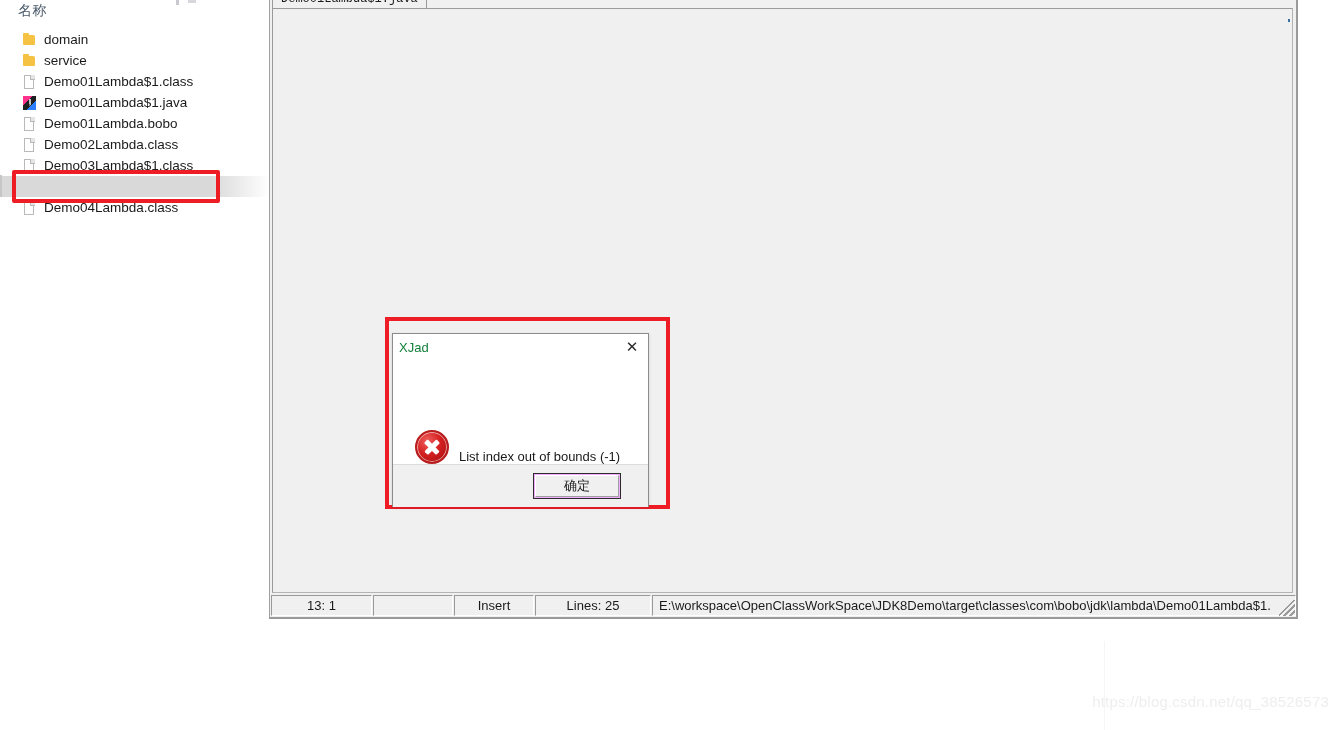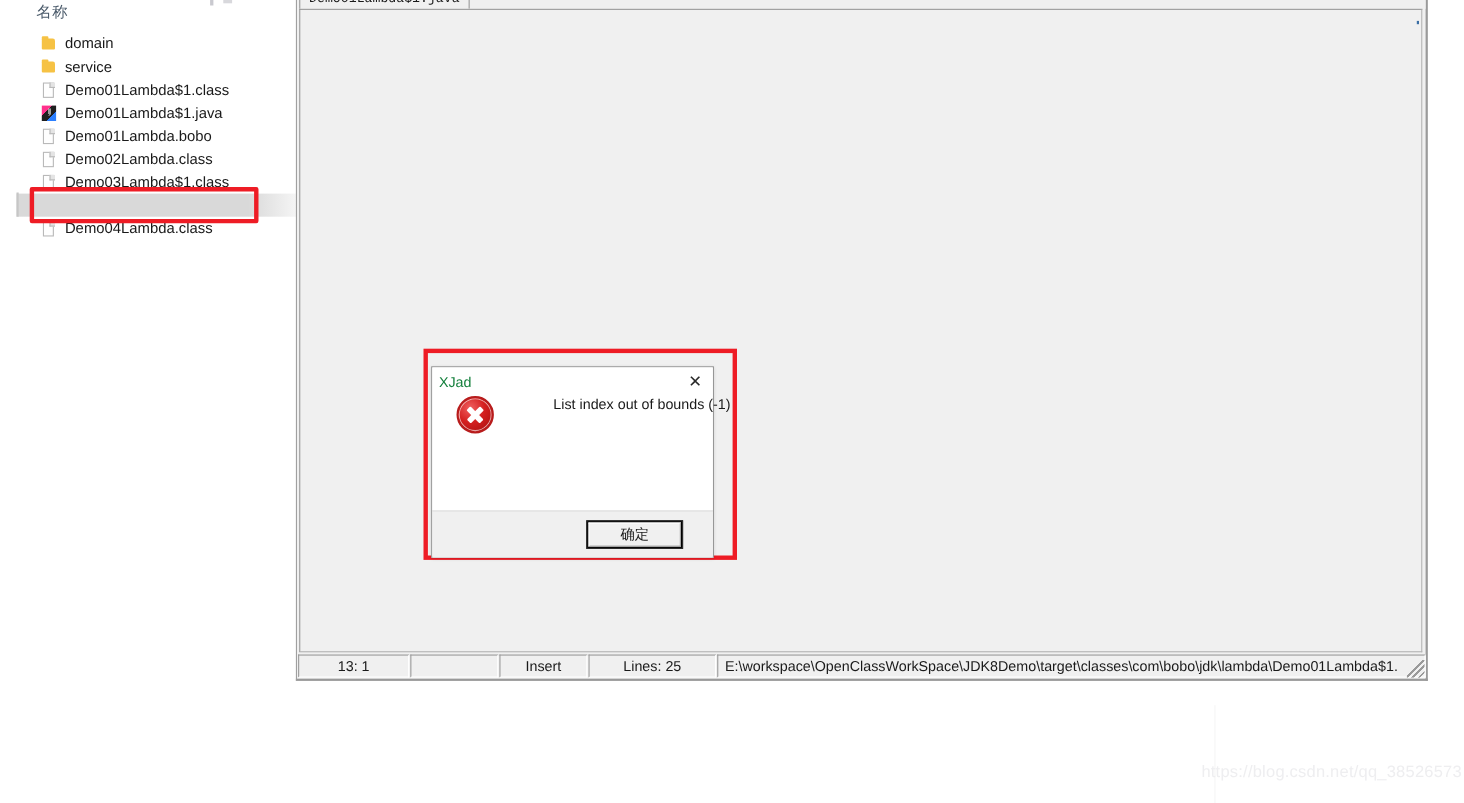--- a/index.html
+++ b/index.html
@@ -11,21 +11,21 @@
   }
   #root {
     position: relative;
     width: 1331px; height: 730px;
     background: #ffffff;
   }
 
   
   #explorer {
     position: absolute;
-    left: 15px; top: 0;
+    left: 0; top: 0;
     width: 266px; height: 630px;
     background: #ffffff;
   }
   #explorer-header {
     position: absolute;
     left: 18px; top: 2px;
     font-size: 14px;
     color: #4a5a6a;
     letter-spacing: 0.5px;
   }
@@ -267,23 +267,22 @@
     line-height: 20px;
     text-align: center;
     cursor: pointer;
     font-family: "DejaVu Sans", sans-serif;
   }
   #dialog-body {
     position: relative;
     height: 104px;
     background: #ffffff;
     display: flex;
-    align-items: flex-start;
+    align-items: flex-end;
     padding-left: 22px;
-    gap: 44px;
   }
   #error-icon {
     width: 34px; height: 34px;
     flex: 0 0 auto;
     margin-right: 10px;
     border-radius: 50%;
     background: radial-gradient(circle at 35% 30%, #f06060 0%, #d42020 45%, #a50d0d 100%);
     border: 2px solid #b81c1c;
     box-sizing: border-box;
     position: relative;
@@ -309,21 +308,21 @@
     height: 42px;
     background: #f0f0f0;
     border-top: 1px solid #dcdcdc;
     display: flex;
     align-items: center;
     justify-content: flex-end;
     padding-right: 27px;
   }
   #ok-button {
     width: 88px; height: 26px;
-    background: #000000;
+    background: #f0abfc;
     border: 1px solid #2c2c2c;
     box-sizing: border-box;
     padding: 1px;
     cursor: pointer;
   }
   #ok-button-inner {
     width: 100%; height: 100%;
     border: 1px solid #ffffff;
     border-right-color: #a0a0a0;
     border-bottom-color: #a0a0a0;

